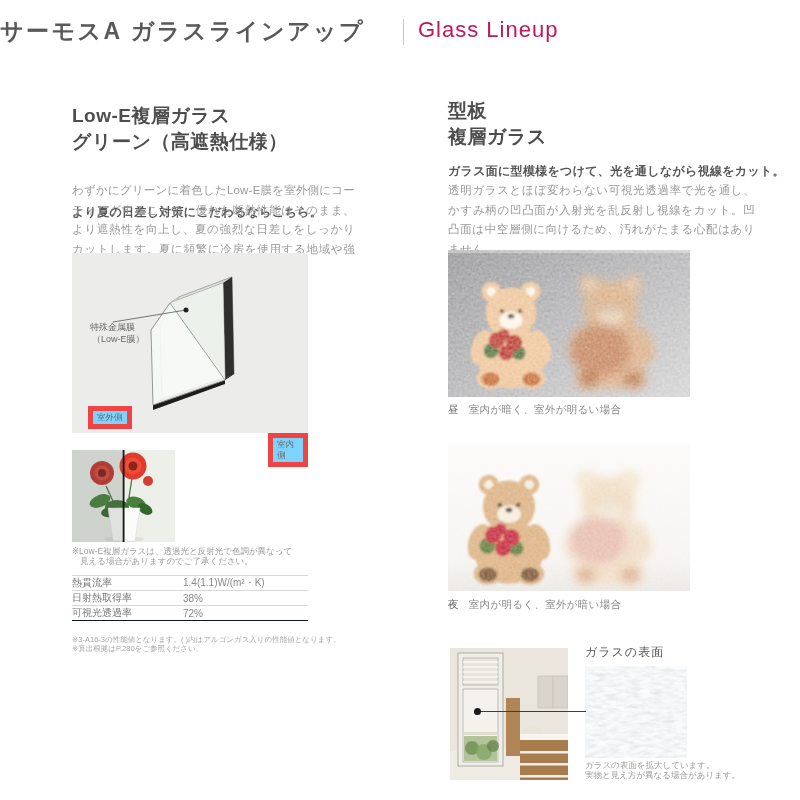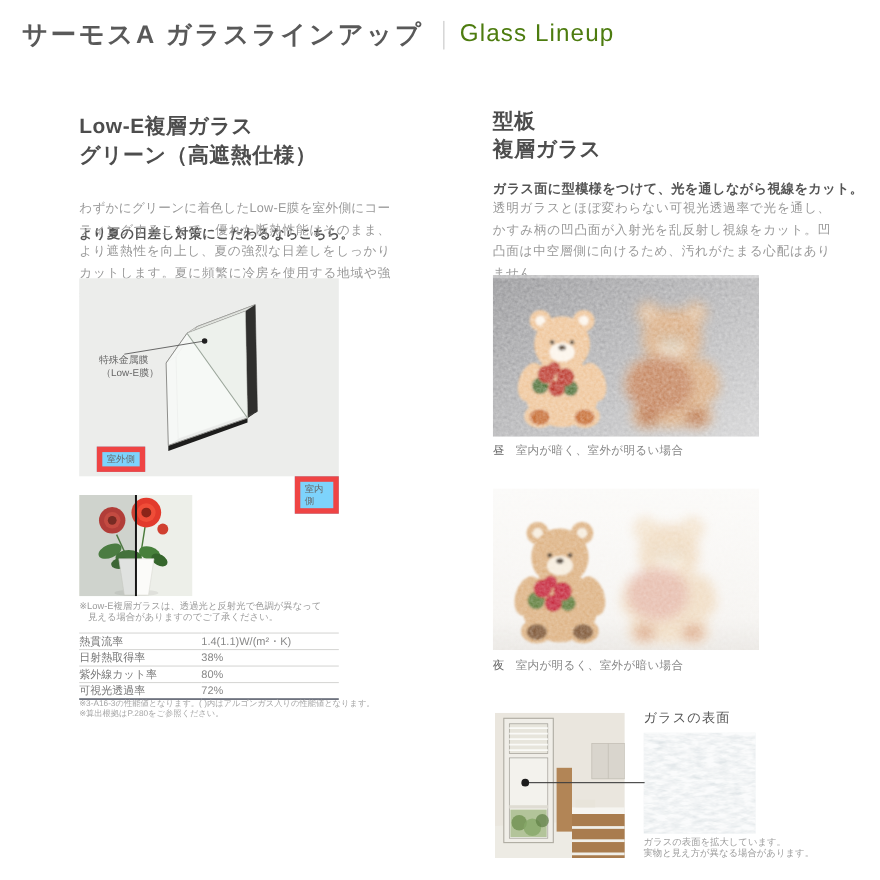--- a/index.html
+++ b/index.html
@@ -1,25 +1,25 @@
 <!DOCTYPE html>
 <html><head>
 <meta charset="utf-8">
 <style>
   * { margin:0; padding:0; box-sizing:border-box; }
   html,body { background:#fff; }
   body { font-family:"Liberation Sans","DejaVu Sans",sans-serif; }
   .page { position:relative; width:800px; height:800px; background:#ffffff; overflow:hidden; }
 
   
-  .hdr-jp { position:absolute; left:20px; top:16px; font-size:23px; font-weight:600;
+  .hdr-jp { position:absolute; left:0; top:16px; font-size:23px; font-weight:600;
             color:#595959; letter-spacing:2.5px; }
   .hdr-div { position:absolute; left:403px; top:19px; width:1px; height:26px; background:#c6c6c6; }
   .hdr-en { position:absolute; left:418px; top:17px; font-size:22px; font-weight:400;
-            color:#4d7c0f; letter-spacing:1px; }
+            color:#be185d; letter-spacing:1px; }
 
   
   .sec-h { position:absolute; font-size:19px; line-height:26px; font-weight:700;
            color:#4d4d4d; letter-spacing:0.5px; }
   .lead  { position:absolute; font-size:12px; font-weight:bold; color:#555; letter-spacing:0.3px; }
   .body-p{ position:absolute; font-size:11.5px; line-height:19.6px; color:#999;
            text-align:justify; letter-spacing:0.2px; }
 
   
   .diagram-box { position:absolute; left:72px; top:253px; width:236px; height:180px;
@@ -141,24 +141,20 @@
 
   <table class="spec">
     <tbody>
         <tr>
       <td class="lbl">熱貫流率</td>
       <td class="val">1.4(1.1)W/(m²・K)</td>
     </tr>
     <tr>
       <td class="lbl">日射熱取得率</td>
       <td class="val">38%</td>
-    </tr>
-    <tr>
-      <td class="lbl">紫外線カット率</td>
-      <td class="val">80%</td>
     </tr>
     <tr>
       <td class="lbl">可視光透過率</td>
       <td class="val">72%</td>
     </tr>
   </tbody>
     </table>
   <div class="footnote" style="left:72px; top:636px;">※3-A16-3の性能値となります。( )内はアルゴンガス入りの性能値となります。</div>
   <div class="footnote" style="left:72px; top:645px;">※算出根拠はP.280をご参照ください。</div>
 

